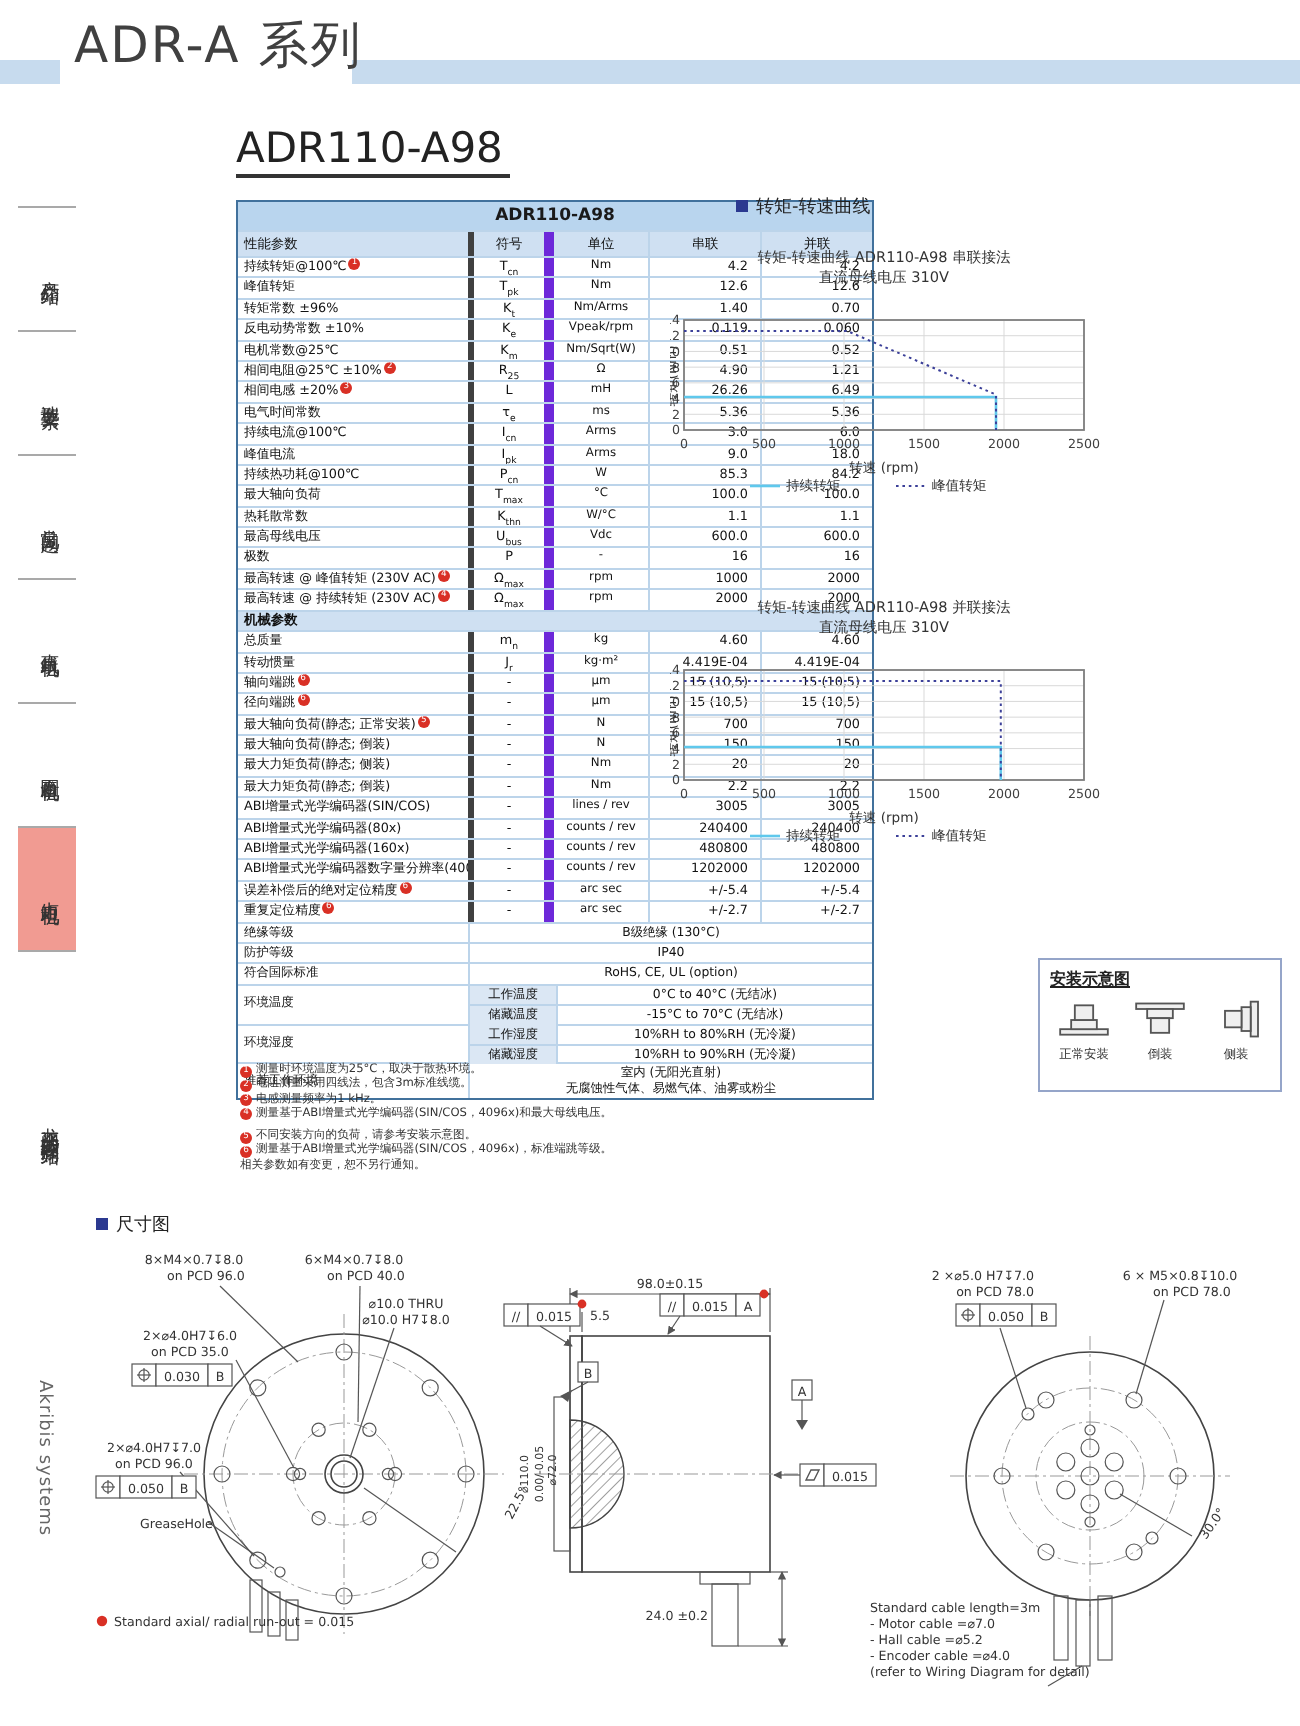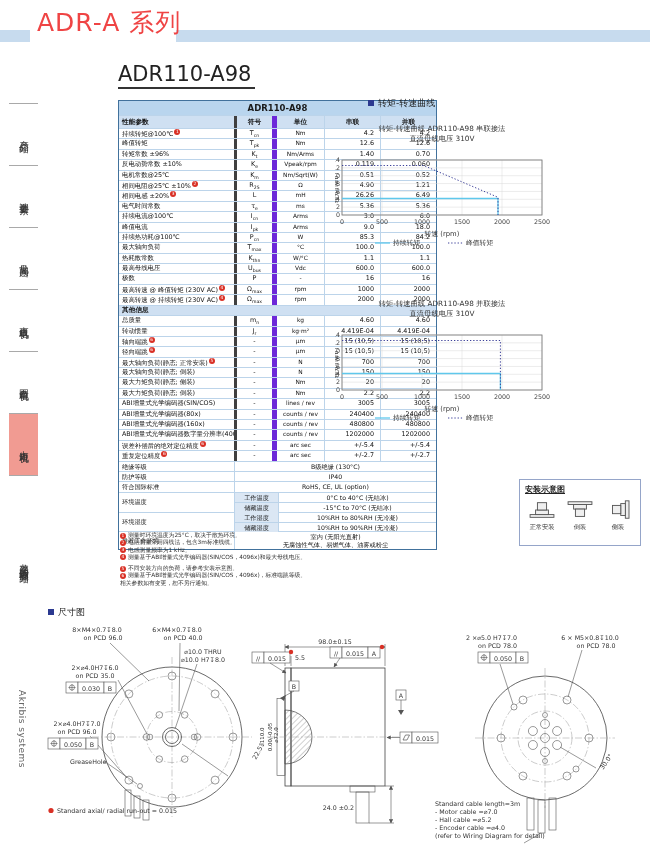--- a/index.html
+++ b/index.html
@@ -1,40 +1,40 @@
 <!DOCTYPE html>
 <html><head>
 <meta charset="utf-8">
 <style>
   html,body{margin:0;padding:0;}
   body{width:650px;height:863px;position:relative;background:#fff;font-family:"DejaVu Sans","Liberation Sans",sans-serif;color:#111;overflow:hidden;}
   .abs{position:absolute;}
   
   #bar-left{left:0;top:30px;width:30px;height:12px;background:#c7dbee;}
   #bar-right{left:176px;top:30px;width:474px;height:12px;background:#c7dbee;}
-  #series-title{left:37px;top:6px;font-size:25px;color:#ef4444;letter-spacing:1px;}
+  #series-title{left:37px;top:6px;font-size:25px;color:#404040;letter-spacing:1px;}
   #model-title{left:118px;top:62px;font-size:21px;color:#222;border-bottom:2px solid #333;padding:0 4px 1px 0;}
   
   #sidebar{left:9px;top:103px;width:29px;}
   .side-tab{width:29px;height:61px;border-top:1px solid #a9a9a9;display:flex;align-items:center;justify-content:center;writing-mode:vertical-rl;text-orientation:upright;font-size:9.5px;color:#333;letter-spacing:1px;background:#fff;}
   .side-tab.tall{height:170px;}
   .side-tab.active{background:#f19b92;}
   #brand{left:17px;top:690px;writing-mode:vertical-rl;font-size:9px;color:#666;letter-spacing:.5px;}
   
   #spec-table{left:118px;top:100px;width:317px;border:1.4px solid #41719c;background:#fff;font-size:6.4px;}
   .trow.title-row{height:14px;line-height:14px;background:#b9d5ee;font-weight:bold;font-size:8.5px;text-align:center;color:#1a1a1a;}
   .srow{display:flex;height:9.4px;line-height:9.4px;border-top:1px solid #bcd4ea;}
   .srow .c{box-sizing:border-box;overflow:hidden;white-space:nowrap;}
   .c.lab{width:115px;padding-left:3px;}
   .c.sym{width:38px;text-align:center;border-left:3px solid #404040;}
   .c.sym sub{font-size:4.6px;}
   .c.unit{width:52px;text-align:center;border-left:5px solid #6d28d9;font-size:5.9px;}
   .c.val{width:56px;text-align:right;padding-right:6px;border-left:1px solid #bcd4ea;}
   .head-row{background:#cfe0f2;height:12px;line-height:12px;}
-  .head-row .c{font-weight:bold;font-size:6.7px;}
+  .head-row .c{font-weight:normal;font-size:6.7px;}
   .head-row .c.lab{text-align:left;}
   .head-row .c.sym,.head-row .c.unit,.head-row .c.val{text-align:center;padding-right:0;}
   .sband{height:9.5px;line-height:9.5px;background:#cfe0f2;font-weight:bold;font-size:6.7px;padding-left:3px;border-top:1px solid #bcd4ea;}
   .note{display:inline-block;background:#d93025;color:#fff;border-radius:50%;width:6px;height:6px;line-height:6px;font-size:4.4px;text-align:center;vertical-align:super;margin-left:1px;}
   .orow{display:flex;border-top:1px solid #bcd4ea;font-size:6.2px;}
   .olab{width:115px;box-sizing:border-box;padding-left:3px;}
   .oval{width:202px;box-sizing:border-box;text-align:center;border-left:1px solid #bcd4ea;}
   .orow.single{height:9.4px;line-height:9.4px;}
   .orow.group{height:18.8px;}
   .glab{line-height:18.8px;}
@@ -220,21 +220,21 @@
       <div class="c val">1000</div>
       <div class="c val">2000</div>
     </div>
     <div class="srow">
       <div class="c lab">最高转速 @ 持续转矩 (230V AC)<span class="note">4</span></div>
       <div class="c sym">Ω<sub>max</sub></div>
       <div class="c unit">rpm</div>
       <div class="c val">2000</div>
       <div class="c val">2000</div>
     </div>
-    <div class="sband">其他信息</div>
+    <div class="sband">机械参数</div>
     <div class="srow">
       <div class="c lab">总质量</div>
       <div class="c sym">m<sub>n</sub></div>
       <div class="c unit">kg</div>
       <div class="c val">4.60</div>
       <div class="c val">4.60</div>
     </div>
     <div class="srow">
       <div class="c lab">转动惯量</div>
       <div class="c sym">J<sub>r</sub></div>

